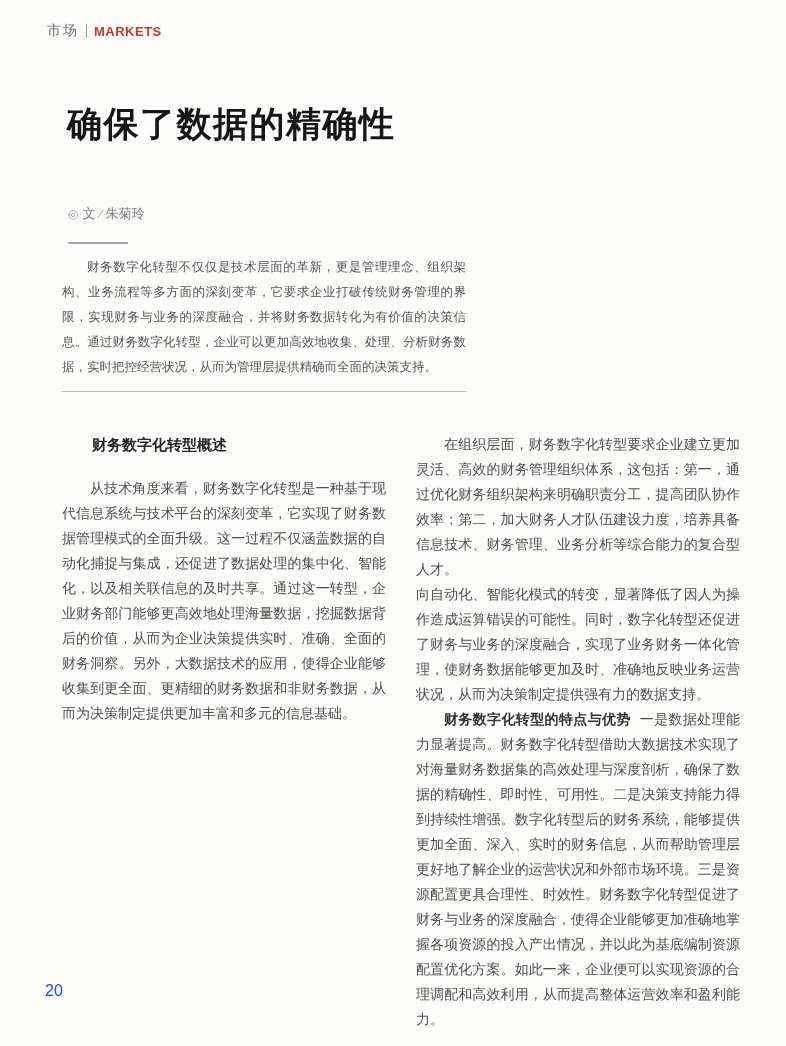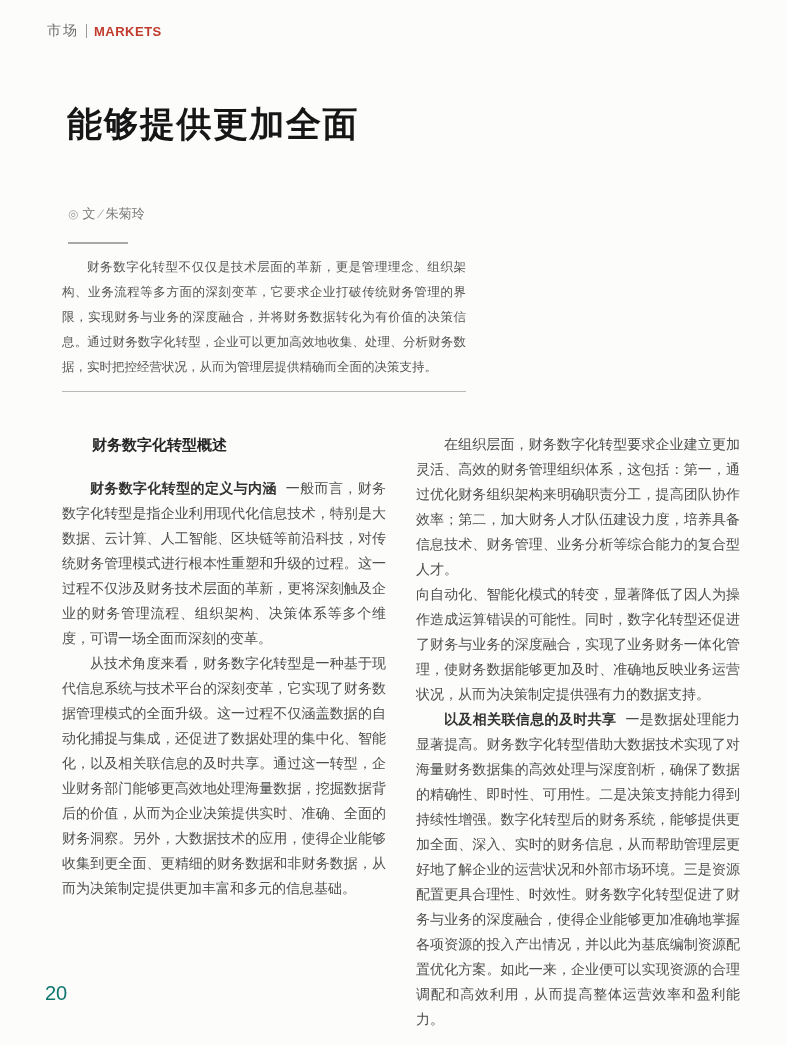--- a/index.html
+++ b/index.html
@@ -62,62 +62,61 @@
   .para.no-indent { text-indent:0; }
   .lead {
     font-family:"Liberation Sans", sans-serif;
     font-weight:bold; color:#333; margin-right:9px;
   }
   .lead:empty { display:none; margin:0; }
 
   .page-number {
     position:absolute; left:45px; top:982px;
     font-family:"Liberation Sans", sans-serif;
-    font-size:20px; color:#0f766e;
+    font-size:16px; color:#1d4ed8;
   }
 </style>
 </head>
 <body>
 
 <div class="page">
 
   <div class="header">
     <span class="cn">市场</span>
     <span class="sep"></span>
     <span class="en" style="color:#c23a2c;">MARKETS</span>
   </div>
 
   <div class="title">
-    <div>能够提供更加全面</div>
+    <div>确保了数据的精确性</div>
   </div>
 
   <div class="byline">
     <span class="marker">◎</span>
     <span>文</span>
     <span class="slash">∕</span>
     <span>朱菊玲</span>
   </div>
 
   <div class="abstract-block">
     <div class="rule-top"></div>
     <p class="abstract-text">财务数字化转型不仅仅是技术层面的革新，更是管理理念、组织架构、业务流程等多方面的深刻变革，它要求企业打破传统财务管理的界限，实现财务与业务的深度融合，并将财务数据转化为有价值的决策信息。通过财务数字化转型，企业可以更加高效地收集、处理、分析财务数据，实时把控经营状况，从而为管理层提供精确而全面的决策支持。</p>
     <div class="rule-bottom"></div>
   </div>
 
   <div class="columns">
 
     <div class="col">
       <h3 class="section-heading">财务数字化转型概述</h3>
-      <p class="para"><span class="lead">财务数字化转型的定义与内涵</span><span>一般而言，财务数字化转型是指企业利用现代化信息技术，特别是大数据、云计算、人工智能、区块链等前沿科技，对传统财务管理模式进行根本性重塑和升级的过程。这一过程不仅涉及财务技术层面的革新，更将深刻触及企业的财务管理流程、组织架构、决策体系等多个维度，可谓一场全面而深刻的变革。</span></p>
       <p class="para"><span>从技术角度来看，财务数字化转型是一种基于现代信息系统与技术平台的深刻变革，它实现了财务数据管理模式的全面升级。这一过程不仅涵盖数据的自动化捕捉与集成，还促进了数据处理的集中化、智能化，以及相关联信息的及时共享。通过这一转型，企业财务部门能够更高效地处理海量数据，挖掘数据背后的价值，从而为企业决策提供实时、准确、全面的财务洞察。另外，大数据技术的应用，使得企业能够收集到更全面、更精细的财务数据和非财务数据，从而为决策制定提供更加丰富和多元的信息基础。</span></p>
     </div>
 
     <div class="col">
       <p class="para"><span>在组织层面，财务数字化转型要求企业建立更加灵活、高效的财务管理组织体系，这包括：第一，通过优化财务组织架构来明确职责分工，提高团队协作效率；第二，加大财务人才队伍建设力度，培养具备信息技术、财务管理、业务分析等综合能力的复合型人才。</span></p>
       <p class="para no-indent"><span>向自动化、智能化模式的转变，显著降低了因人为操作造成运算错误的可能性。同时，数字化转型还促进了财务与业务的深度融合，实现了业务财务一体化管理，使财务数据能够更加及时、准确地反映业务运营状况，从而为决策制定提供强有力的数据支持。</span></p>
-      <p class="para"><span class="lead">以及相关联信息的及时共享</span><span>一是数据处理能力显著提高。财务数字化转型借助大数据技术实现了对海量财务数据集的高效处理与深度剖析，确保了数据的精确性、即时性、可用性。二是决策支持能力得到持续性增强。数字化转型后的财务系统，能够提供更加全面、深入、实时的财务信息，从而帮助管理层更好地了解企业的运营状况和外部市场环境。三是资源配置更具合理性、时效性。财务数字化转型促进了财务与业务的深度融合，使得企业能够更加准确地掌握各项资源的投入产出情况，并以此为基底编制资源配置优化方案。如此一来，企业便可以实现资源的合理调配和高效利用，从而提高整体运营效率和盈利能力。</span></p>
+      <p class="para"><span class="lead">财务数字化转型的特点与优势</span><span>一是数据处理能力显著提高。财务数字化转型借助大数据技术实现了对海量财务数据集的高效处理与深度剖析，确保了数据的精确性、即时性、可用性。二是决策支持能力得到持续性增强。数字化转型后的财务系统，能够提供更加全面、深入、实时的财务信息，从而帮助管理层更好地了解企业的运营状况和外部市场环境。三是资源配置更具合理性、时效性。财务数字化转型促进了财务与业务的深度融合，使得企业能够更加准确地掌握各项资源的投入产出情况，并以此为基底编制资源配置优化方案。如此一来，企业便可以实现资源的合理调配和高效利用，从而提高整体运营效率和盈利能力。</span></p>
     </div>
 
   </div>
 
   <div class="page-number">20</div>
 
 </div>
 
 </body></html>

